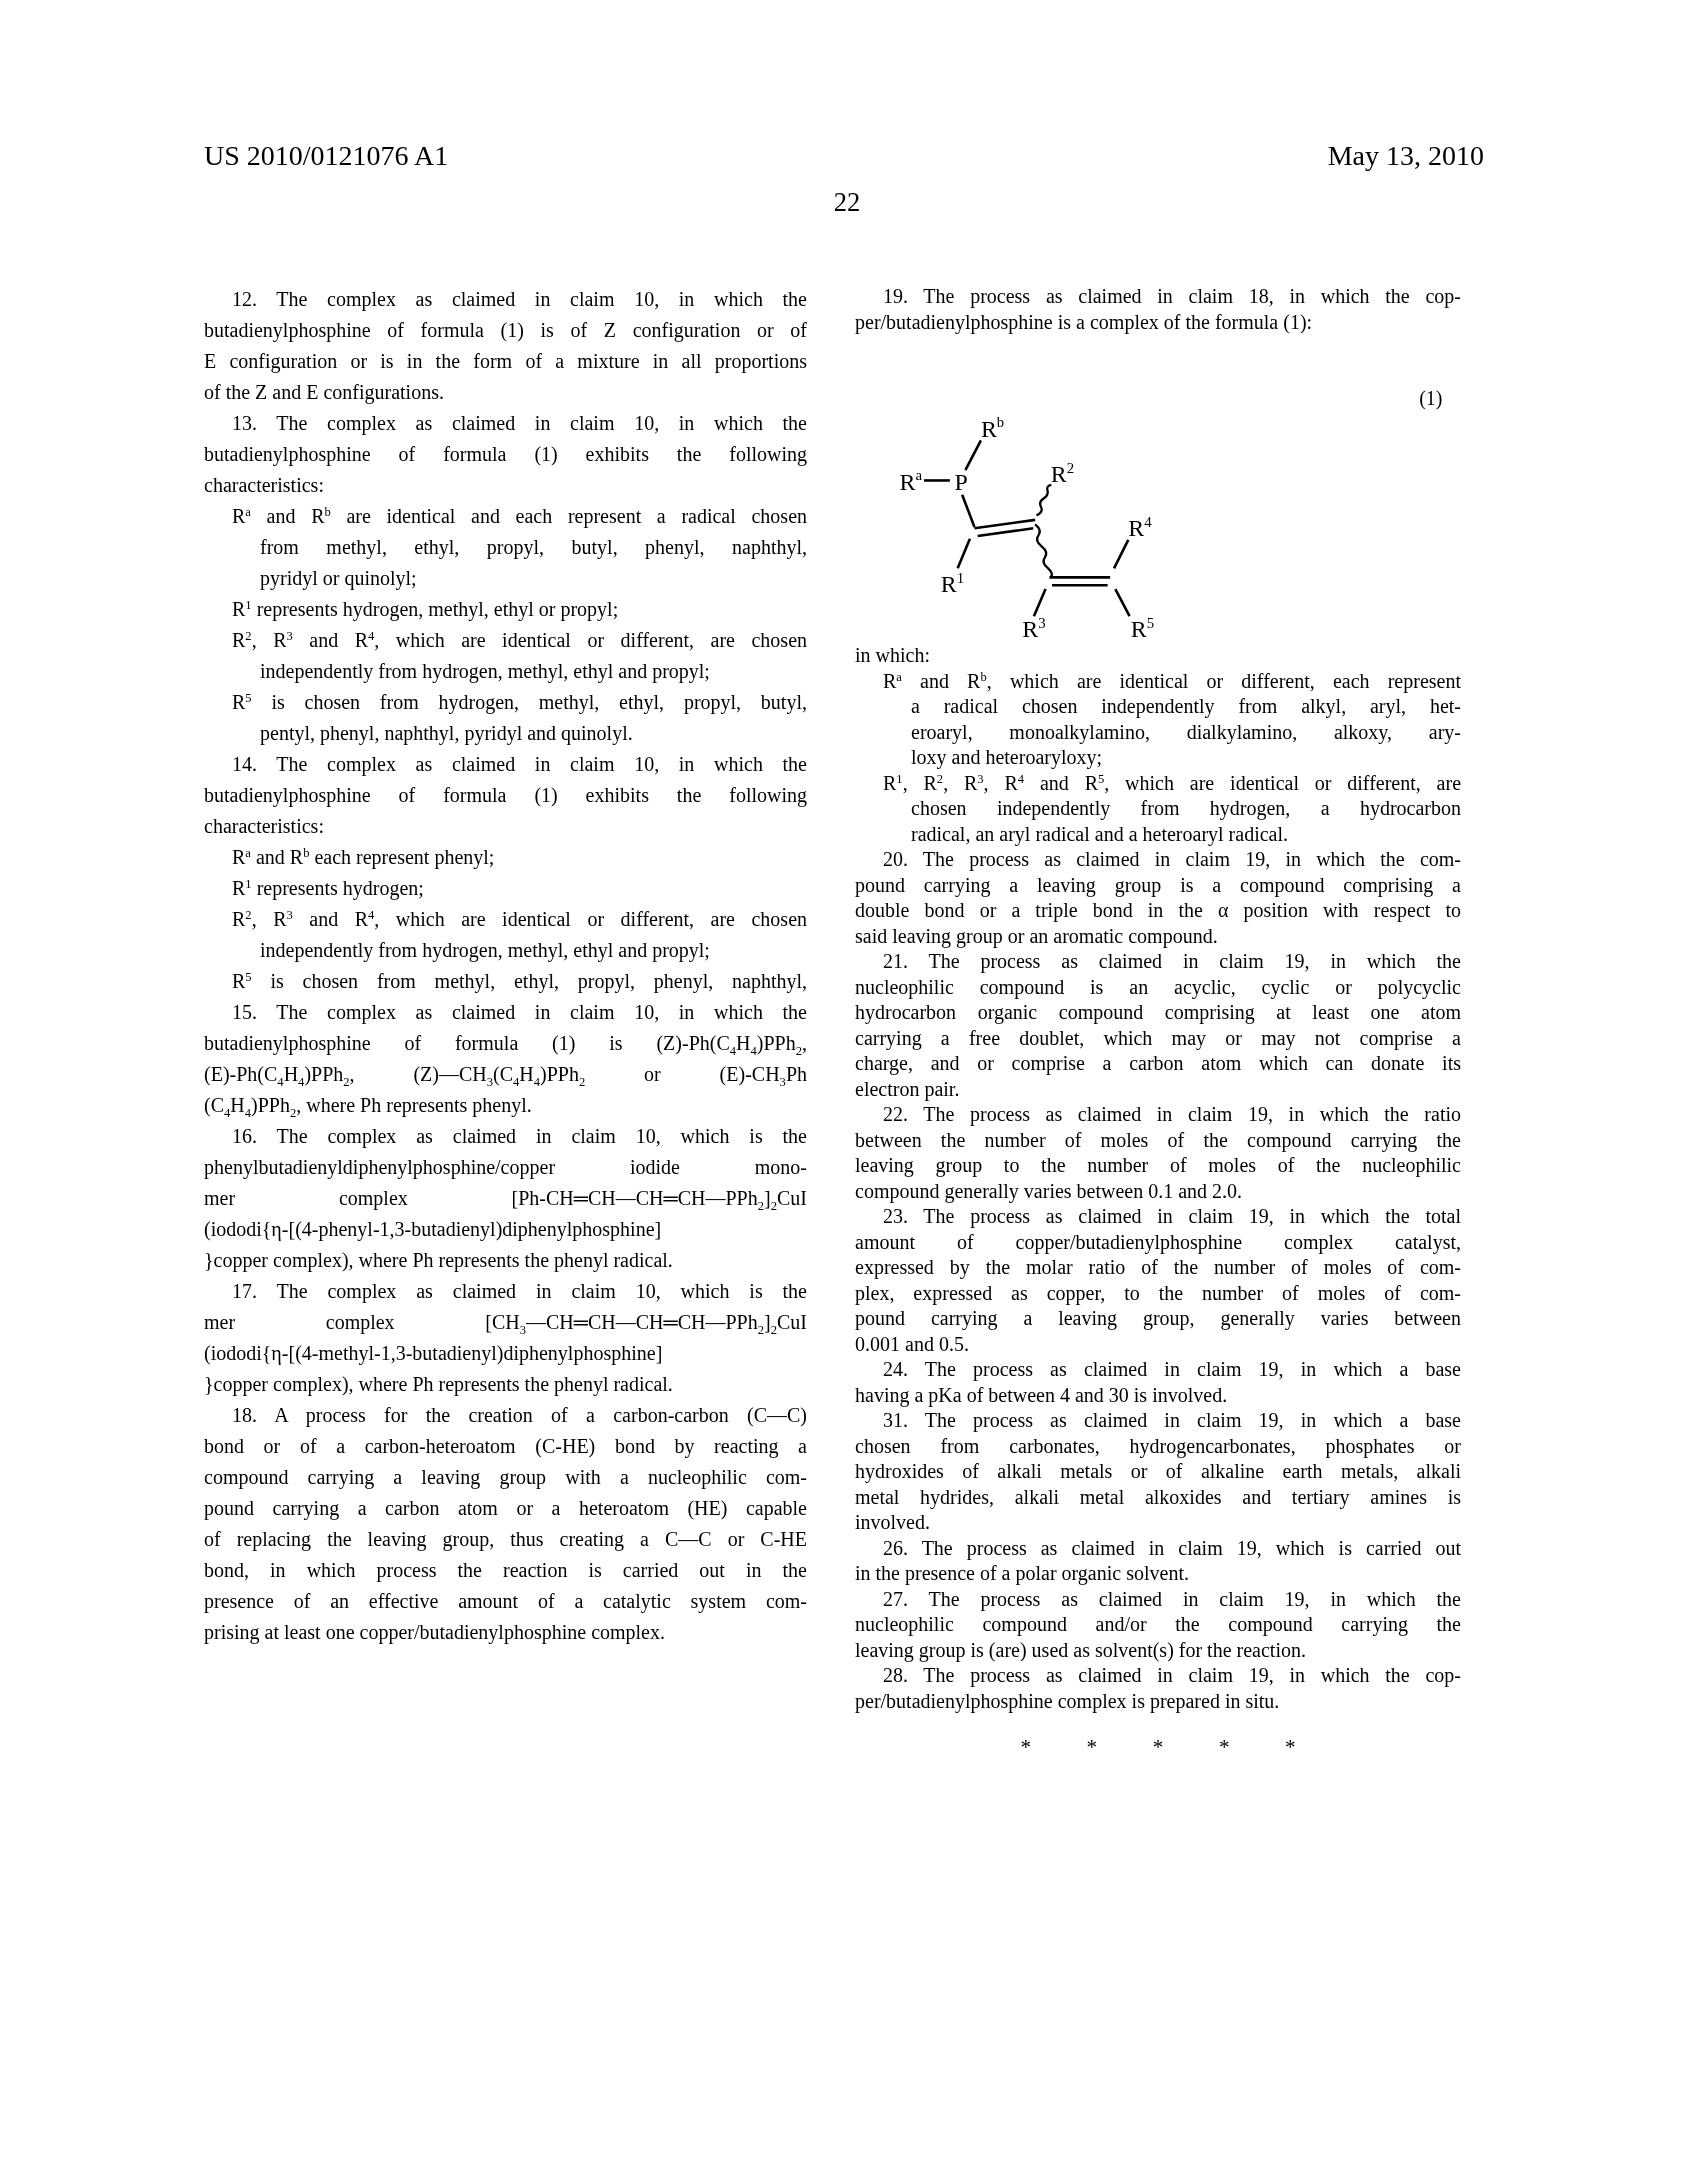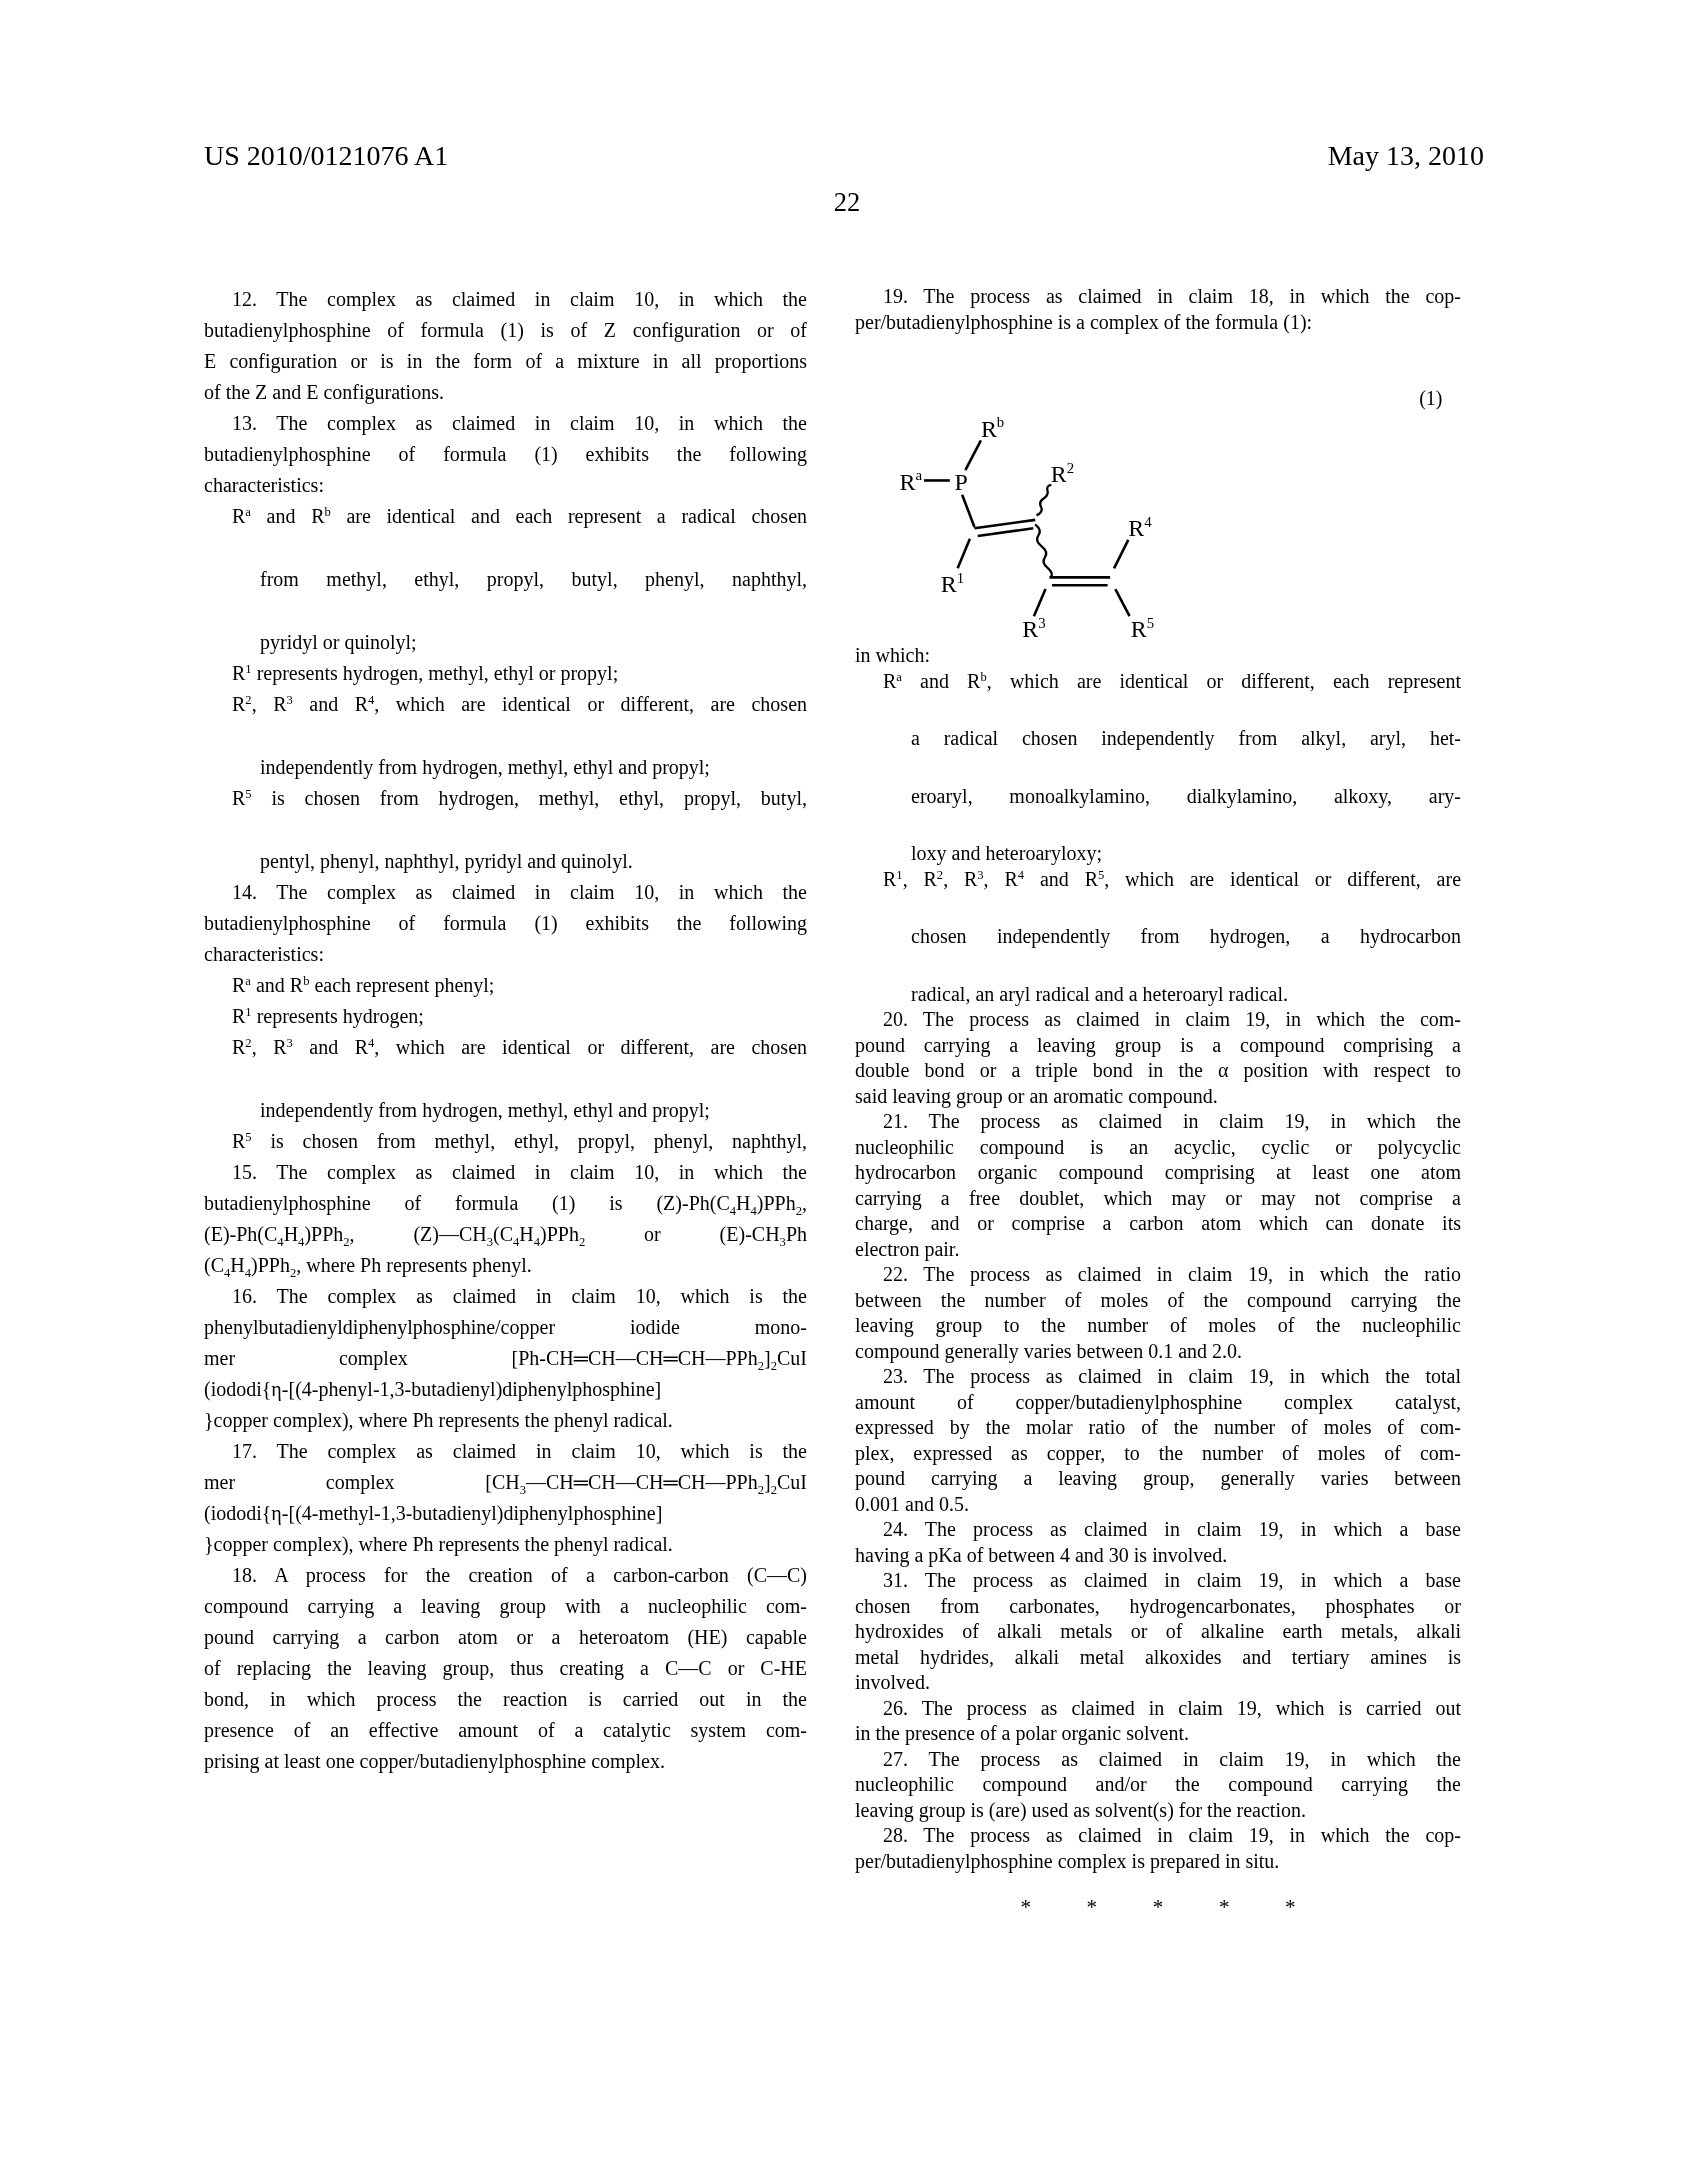--- a/index.html
+++ b/index.html
@@ -21,21 +21,21 @@
   .col-right{left:855px;top:284px;width:606px;}
   .line{
     white-space:nowrap;
     text-align:justify;text-align-last:justify;
     overflow:visible;
   }
   .col-left .line{height:31px;line-height:31px;}
   .col-right .line{height:25.5px;line-height:25.5px;}
   .line.last{text-align:left;text-align-last:left;}
   .line.ind1{padding-left:28px;}
-  .line.ind2{padding-left:56px;margin-top:32px;}
+  .line.ind2{padding-left:56px;}
   b{font-weight:400;}
   sup{font-size:12.6px;line-height:0;position:relative;top:-6.6px;vertical-align:baseline;}
   sub{font-size:12.6px;line-height:0;position:relative;top:4.6px;vertical-align:baseline;}
   .block.stars .line{
     text-align:center !important;text-align-last:center !important;
     word-spacing:2.4em;font-size:21px;height:40px;line-height:40px;margin-top:13.2px;
   }
   .figure{position:relative;height:308px;}
   .formula-num{position:absolute;right:18.5px;top:52px;font-size:20px;}
   .structure-svg{position:absolute;left:38px;top:78px;}
@@ -115,20 +115,21 @@
         <div class="line last"><span>}copper complex), where Ph represents the phenyl radical.</span></div>
       </div>
       <div class="block claim">
         <div class="line ind1"><b>17</b><span>. The complex as claimed in claim </span><b>10</b><span>, which is the</span></div>
         <div class="line"><span>mer complex [CH</span><sub>3</sub><span>—CH═CH—CH═CH—PPh</span><sub>2</sub><span>]</span><sub>2</sub><span>CuI</span></div>
         <div class="line"><span>(iododi{η-[(4-methyl-1,3-butadienyl)diphenylphosphine]</span></div>
         <div class="line last"><span>}copper complex), where Ph represents the phenyl radical.</span></div>
       </div>
       <div class="block claim">
         <div class="line ind1"><b>18</b><span>. A process for the creation of a carbon-carbon (C—C)</span></div>
+        <div class="line"><span>bond or of a carbon-heteroatom (C-HE) bond by reacting a</span></div>
         <div class="line"><span>compound carrying a leaving group with a nucleophilic com-</span></div>
         <div class="line"><span>pound carrying a carbon atom or a heteroatom (HE) capable</span></div>
         <div class="line"><span>of replacing the leaving group, thus creating a C—C or C-HE</span></div>
         <div class="line"><span>bond, in which process the reaction is carried out in the</span></div>
         <div class="line"><span>presence of an effective amount of a catalytic system com-</span></div>
         <div class="line last"><span>prising at least one copper/butadienylphosphine complex.</span></div>
       </div>
     </div>
 
   <div class="col col-right">

